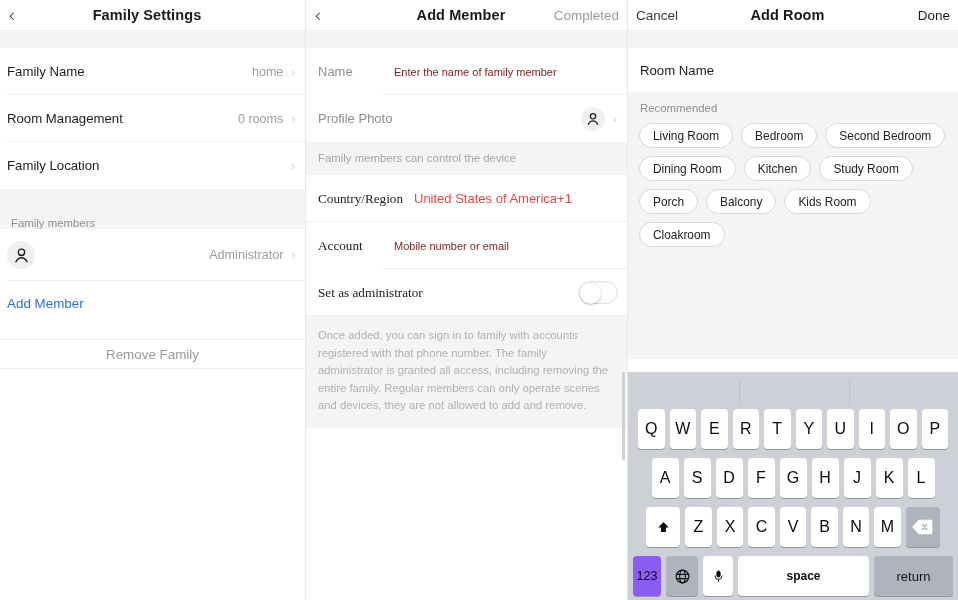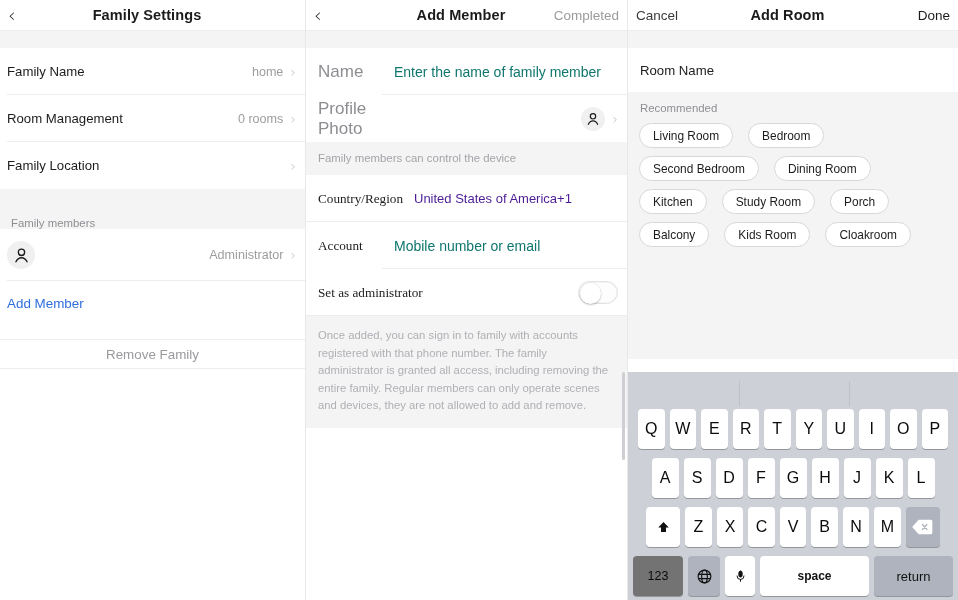--- a/index.html
+++ b/index.html
@@ -87,24 +87,24 @@
   .mrow {
     height: 47px; display: flex; align-items: center; padding: 0 9px 0 12px;
     background: #fff; position: relative;
   }
   .mrow:after {
     content: ""; position: absolute; left: 76px; right: 0; bottom: 0;
     height: 1px; background: #ededee;
   }
   .mrow.full-sep:after { left: 0; }
   .mrow.no-sep:after { display: none; }
-  .mlabel { font-size: 17px; color: #8d8d92; width: 76px; flex: none; }
+  .mlabel { font-size: 13px; color: #8d8d92; width: 76px; flex: none; }
   .mlabel-dark { color: #1c1c1e; font-size: 13.2px; flex: none; font-family: Liberation Serif, serif; }
-  .mplaceholder { font-size: 14px; color: #0f766e; }
-  .mvalue { font-size: 13px; color: #4c1d95; margin-left: 11px; }
+  .mplaceholder { font-size: 11px; color: #7f1d1d; }
+  .mvalue { font-size: 13px; color: #ef4444; margin-left: 11px; }
   .mnote {
     background: #f4f4f5; padding: 10px 12px 11px 12px;
     font-size: 11.4px; color: #a4a4a9;
   }
   .mhelp {
     background: #f4f4f5; padding: 11px 12px 13px 12px;
     font-size: 11.3px; color: #b0b0b5; line-height: 1.55;
   }
   .toggle {
     margin-left: auto; width: 40px; height: 23px; border-radius: 12px;
@@ -122,21 +122,21 @@
   }
 
   
   .rrow {
     height: 44px; display: flex; align-items: center; padding: 0 12px;
     background: #fff; position: relative;
   }
   .rlabel { font-size: 13.2px; color: #1c1c1e; }
   .rec-area { background: #f4f4f5; padding: 7px 11px 12px 11px; }
   .rec-title { font-size: 11.4px; color: #8e8e93; margin: 3px 0 9px 1px; }
-  .chips { display: flex; flex-wrap: wrap; gap: 8px 15px; }
+  .chips { display: flex; flex-wrap: wrap; gap: 8px 8px; }
   .chip {
     border: 1px solid #d8d8dc; background: #fff; border-radius: 14px;
     height: 25px; padding: 0 13px; display: flex; align-items: center;
     font-size: 11.9px; color: #1c1c1e; cursor: pointer; white-space: nowrap;
   }
   .right-filler { background: #f4f4f5; height: 100px; }
 
   
   .keyboard {
     position: absolute; left: 0; right: 0; bottom: 0; height: 228px;
@@ -156,21 +156,21 @@
     background: #ffffff; border-radius: 4px; height: 40px; width: 26.5px;
     display: flex; align-items: center; justify-content: center;
     font-size: 16px; color: #0b0b0b; cursor: pointer;
     box-shadow: 0 1px 0 rgba(0,0,0,.28); font-family: "Liberation Sans", sans-serif;
   }
   .krow.r2 .key { width: 27px; }
   .key.shift, .key.del { width: 34px; }
   .key.shift { background: #ffffff; }
   .key.del { background: #aeb3bd; }
   .krow.r4 { gap: 5px; padding: 0 2px; margin-bottom: 0; }
-  .key.num { width: 50px; background: #737373; font-size: 12.5px; }
+  .key.num { width: 28px; background: #8b5cf6; font-size: 12.5px; }
   .key.globe { width: 32px; background: #aeb3bd; }
   .key.mic { width: 30px; background: #ffffff; }
   .key.space { flex: 1; background: #ffffff; font-size: 12px; color: #121212; font-weight: bold; }
   .key.ret { width: 79px; background: #aeb3bd; font-size: 13px; color: #121212; }
   .key svg { display: block; }
 </style>
 </head>
 <body>
 
 <div class="screen">

